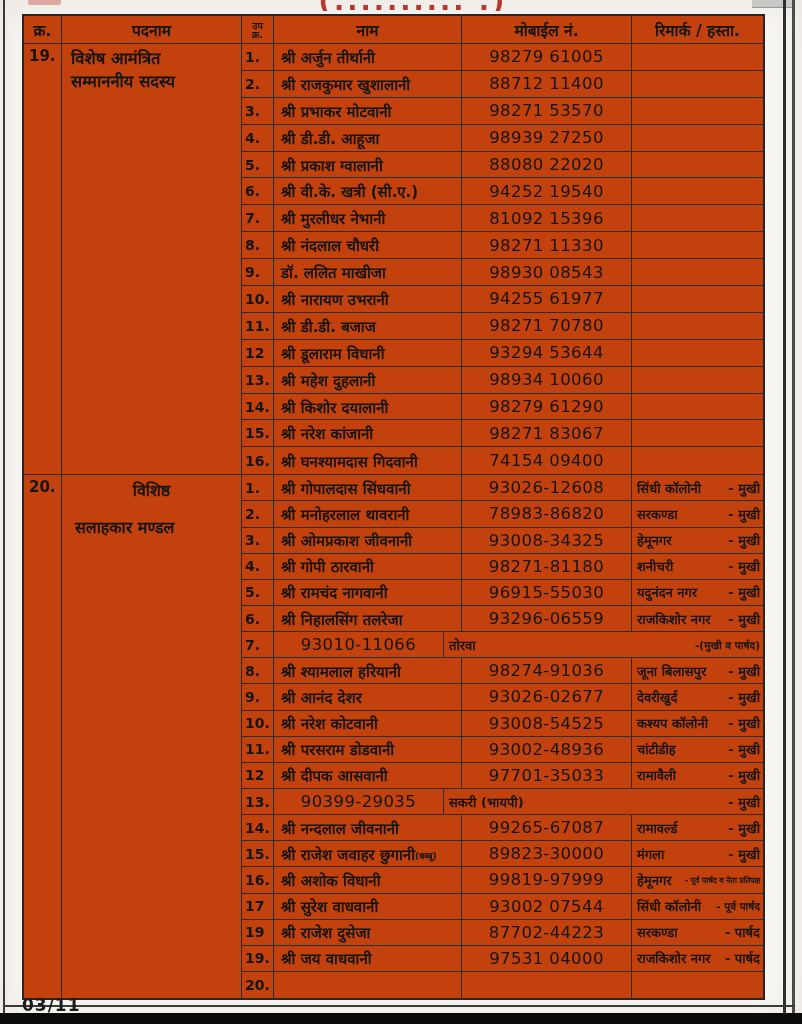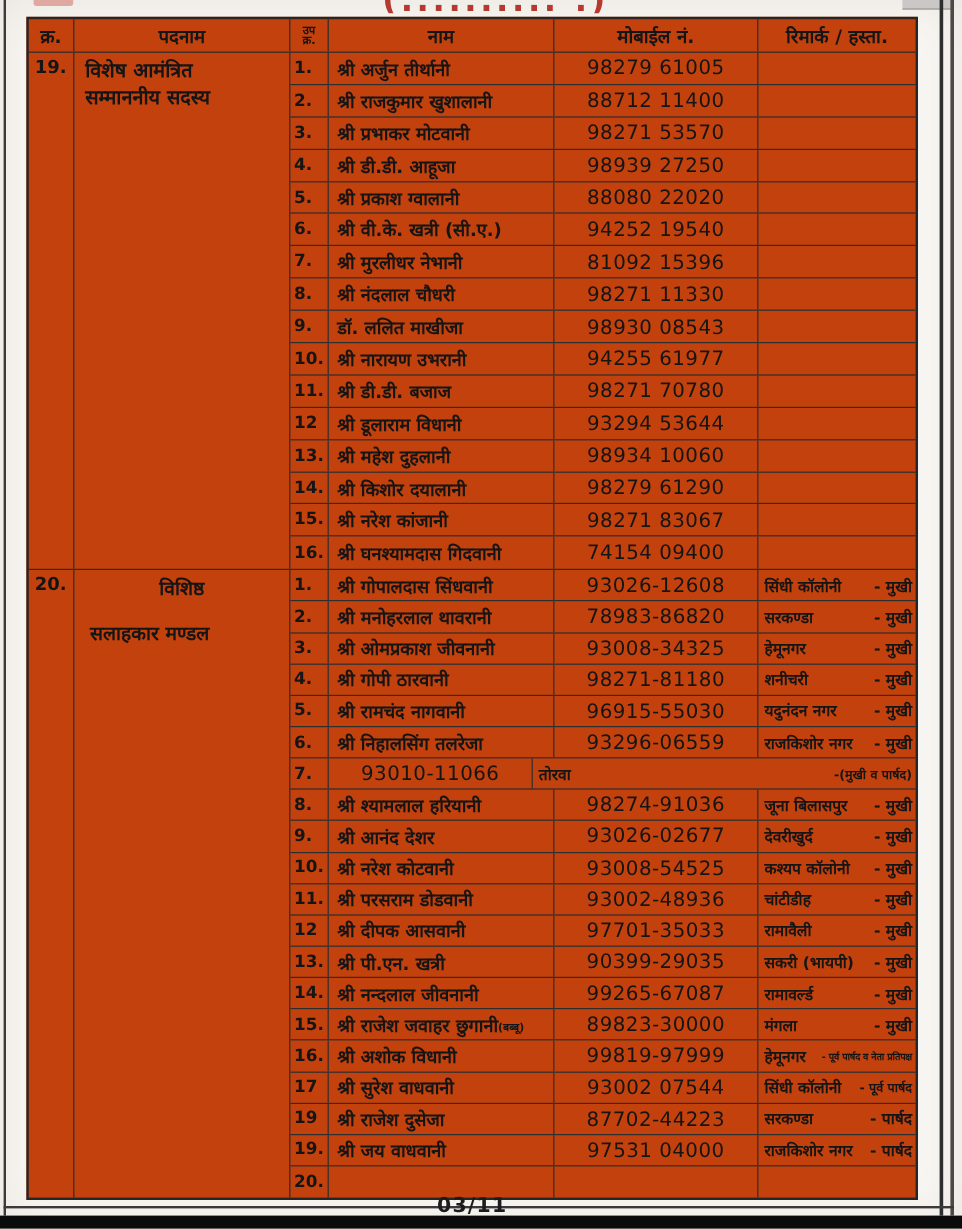--- a/index.html
+++ b/index.html
@@ -78,21 +78,21 @@
 
   
   .section[data-sec="0"] .srow{height:26.9px;}
   .section[data-sec="1"] .srow{height:26.15px;}
   .section[data-sec="0"] .sec-desig{padding-left:9px;font-size:16.5px;}
   .section[data-sec="1"] .sec-desig div:first-child{text-align:center;margin-top:1px;}
   .section[data-sec="1"] .sec-desig div:nth-child(2){padding-left:13px;margin-top:14px;}
 
   .footer{
     position:absolute;left:22px;top:995px;width:743px;height:18px;
-    text-align:center;font-size:17px;font-weight:bold;color:#1c1c1c;letter-spacing:1px;
+    text-align:left;font-size:17px;font-weight:bold;color:#1c1c1c;letter-spacing:1px;
   }
 </style>
 </head>
 <body>
 
 <div class="page">
 
   <div class="frag-red" aria-hidden="true"><span>(.......... .)</span></div>
   <div class="frag-pink"></div>
   <div class="frag-grey"></div>
@@ -383,23 +383,20 @@
                 <span>श्री दीपक आसवानी</span>
               </div>
               <div class="c c-phone">97701-35033</div>
               <div class="c c-remark">
                 <span>रामावैली</span>
                 <span class="role">- मुखी</span>
               </div>
             </div>
             <div class="srow">
               <div class="c c-up">13.</div>
-              <div class="c c-name">
-                <span>श्री पी.एन. खत्री</span>
-              </div>
               <div class="c c-phone">90399-29035</div>
               <div class="c c-remark">
                 <span>सकरी (भायपी)</span>
                 <span class="role">- मुखी</span>
               </div>
             </div>
             <div class="srow">
               <div class="c c-up">14.</div>
               <div class="c c-name">
                 <span>श्री नन्दलाल जीवनानी</span>

